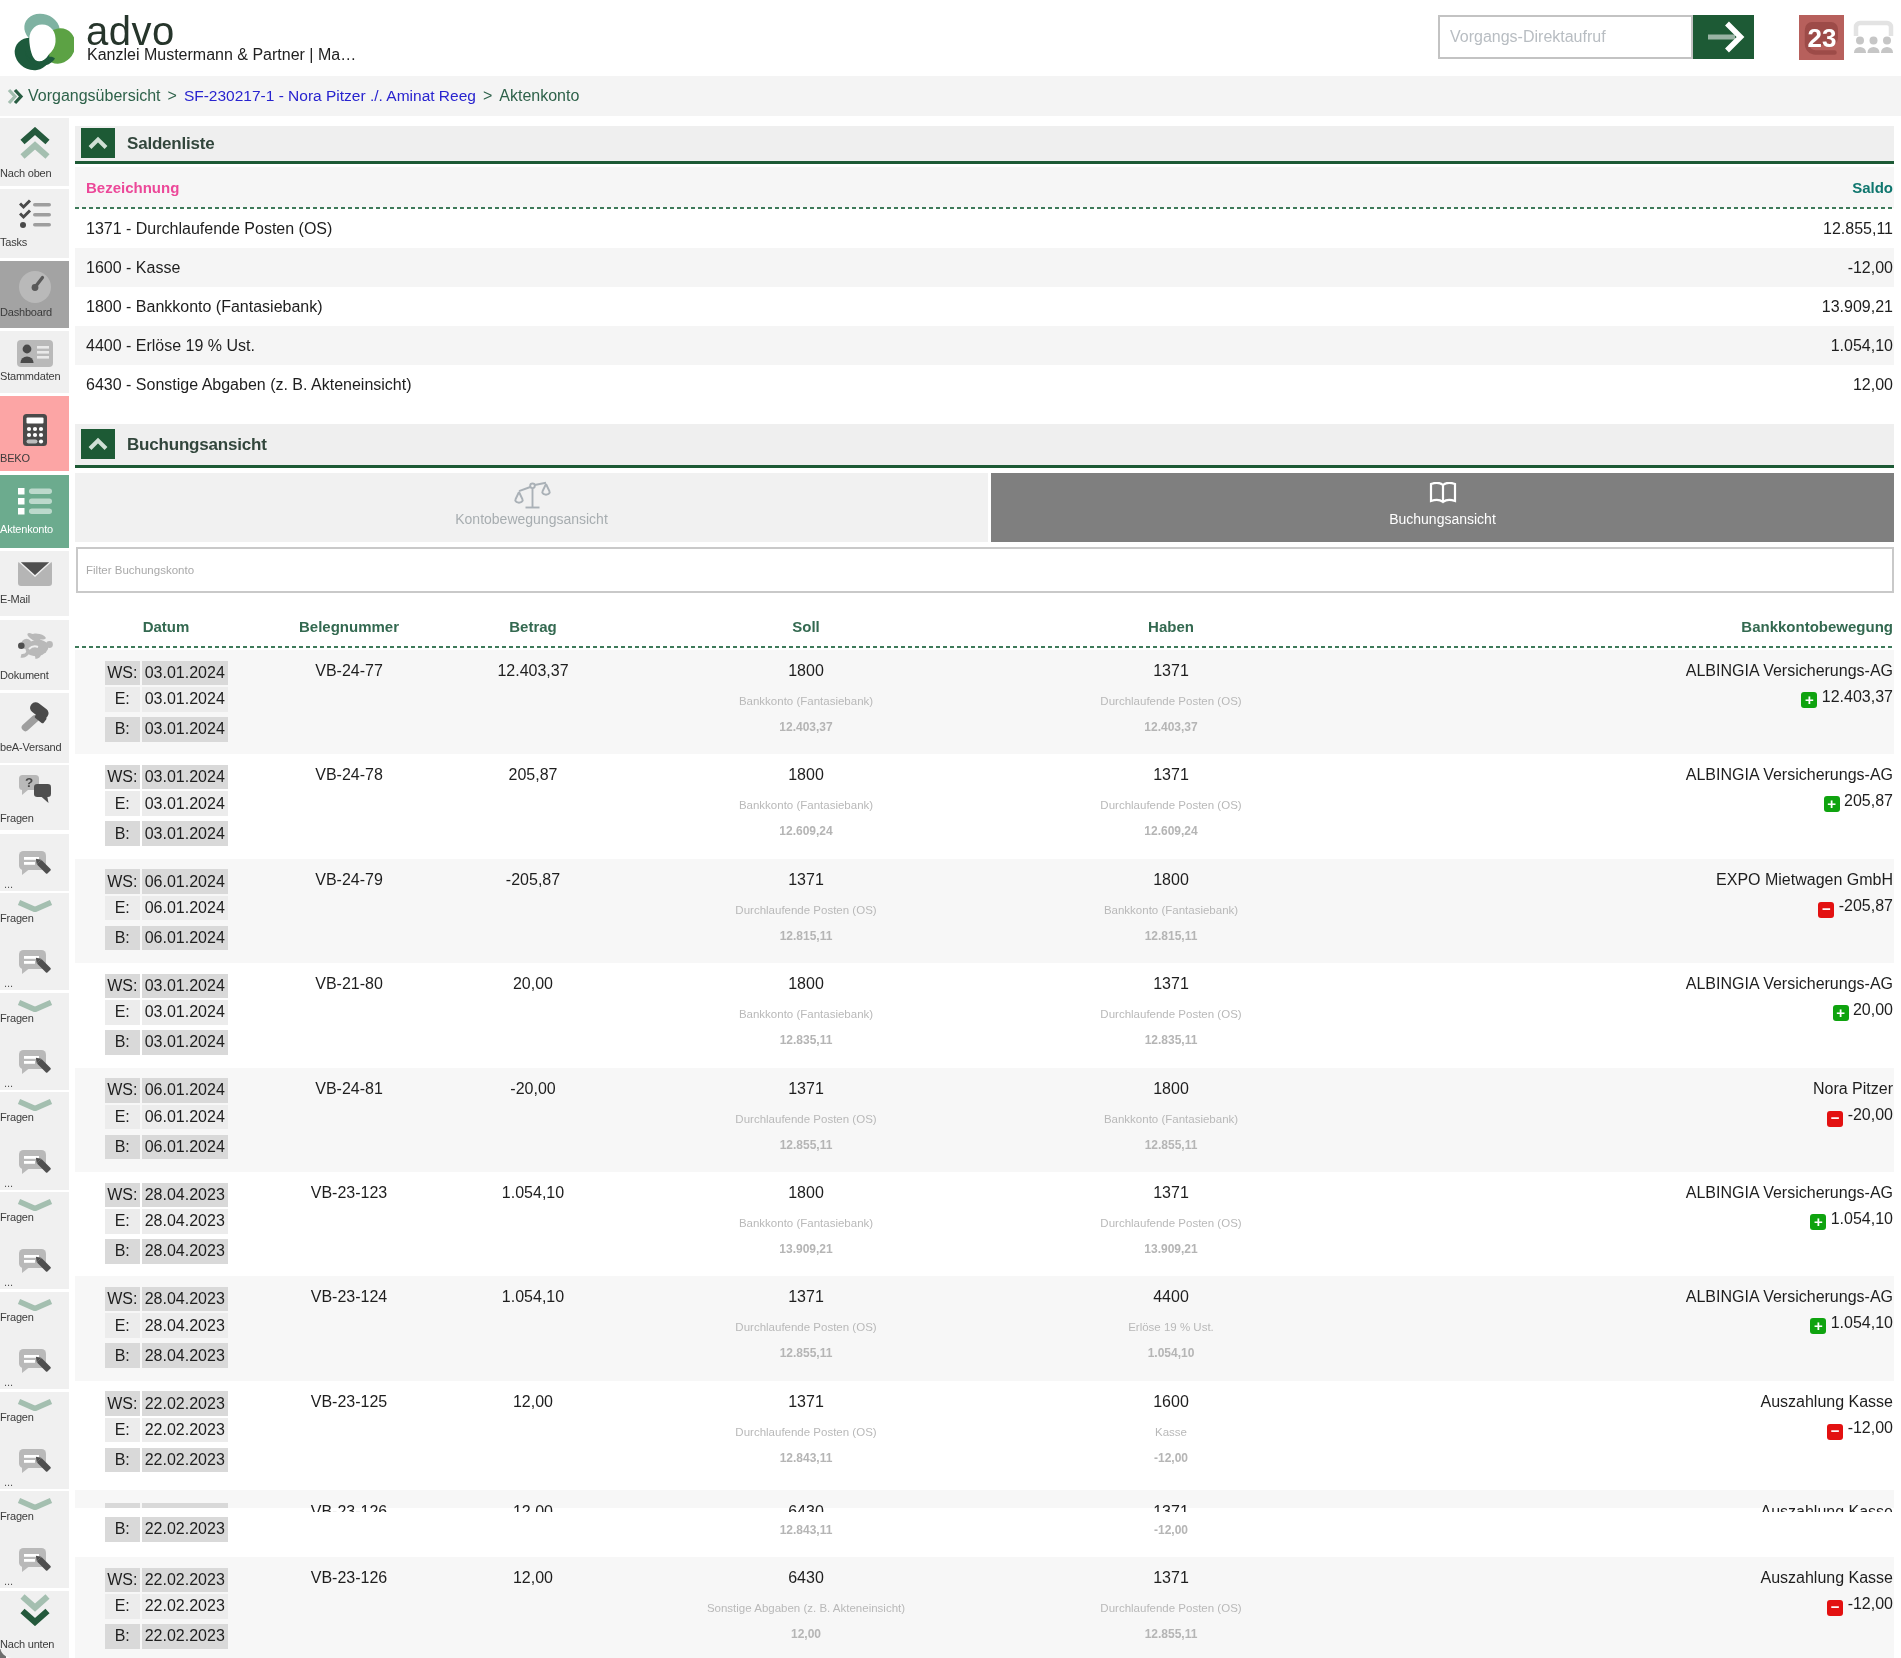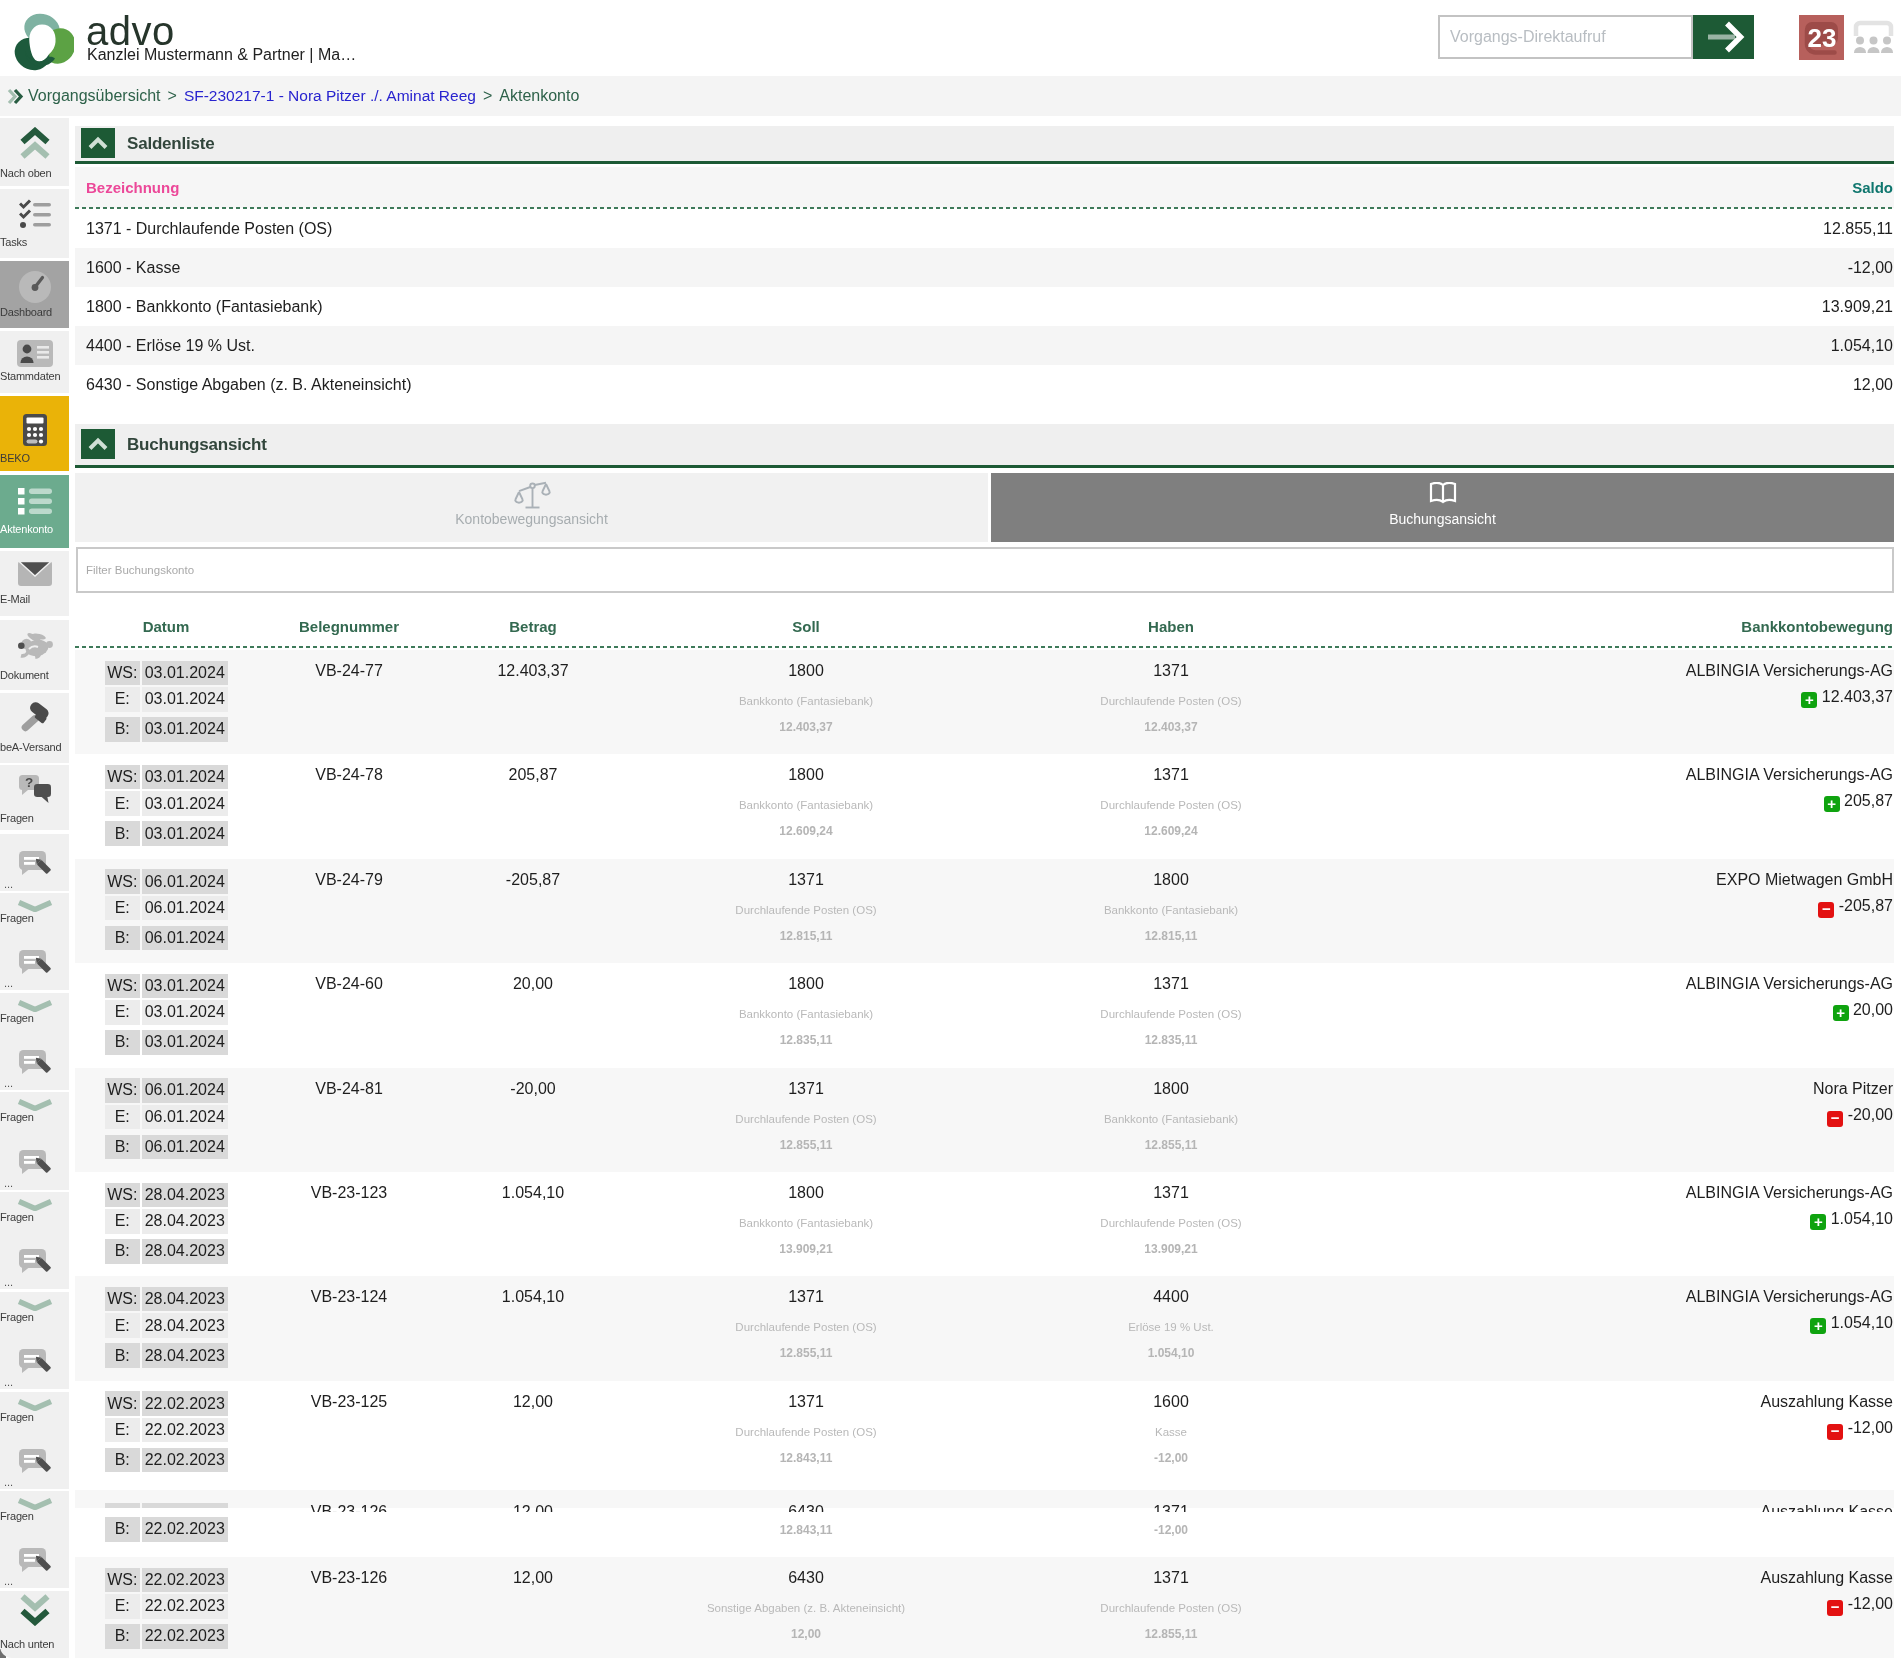--- a/index.html
+++ b/index.html
@@ -39,21 +39,21 @@
       <div style="position:absolute;top:9px;left:0;width:69px;text-align:center;line-height:0"><svg width="36" height="27" viewBox="0 0 36 27">
           <rect x="0" y="0" width="36" height="27" rx="4" fill="#b9b9b9"></rect>
           <circle cx="10" cy="9" r="4.4" fill="#4a4a4a"></circle>
           <path d="M3.5 22.5 a6.5 6 0 0 1 13 0 v0.5 h-13 z" fill="#4a4a4a"></path>
           <rect x="20" y="6" width="12" height="2.6" fill="#e9e9e9"></rect>
           <rect x="20" y="11" width="12" height="2.6" fill="#e9e9e9"></rect>
           <rect x="20" y="16" width="12" height="2.6" fill="#e9e9e9"></rect>
         </svg></div>
       <div class="lbl" style="top:39px;color:#3b3b3b">Stammdaten</div>
     </div>
-<div class="sb" style="top:396px;height:75px;background:#eab308">
+<div class="sb" style="top:396px;height:75px;background:#fca5a5">
       <div style="position:absolute;top:18px;left:0;width:69px;text-align:center;line-height:0"><svg width="24" height="32" viewBox="0 0 24 32">
           <rect x="0" y="0" width="24" height="32" rx="3.5" fill="#4a4a4a"></rect>
           <rect x="3.5" y="3.5" width="17" height="6" rx="1" fill="#fff"></rect>
           <circle cx="6" cy="15" r="2.1" fill="#fff"></circle>
           <circle cx="12" cy="15" r="2.1" fill="#fff"></circle>
           <circle cx="18" cy="15" r="2.1" fill="#fff"></circle>
           <circle cx="6" cy="21" r="2.1" fill="#fff"></circle>
           <circle cx="12" cy="21" r="2.1" fill="#fff"></circle>
           <circle cx="18" cy="21" r="2.1" fill="#fff"></circle>
           <rect x="3.5" y="25.5" width="11" height="4" rx="2" fill="#bdbdbd"></rect>
@@ -441,21 +441,21 @@
       <div class="abs" style="right:1px;top:12px;font-size:16px;color:#1e1e1e">EXPO Mietwagen GmbH</div>
       <div class="abs" style="right:1px;top:38px;font-size:16px;color:#1e1e1e"><span style="display:inline-block;width:16px;height:16px;background:#e31111;border-radius:3px;color:#fff;font-size:15px;font-weight:bold;line-height:13px;text-align:center;vertical-align:-3px">−</span>&nbsp;-205,87</div>
     </div>
 <div class="bb" style="top:963.2px;height:104.4px;background:#fff">
       <div class="abs" style="left:29.5px;top:10.5px;width:35.5px;height:24.5px;background:#d9d9d9;display:flex;align-items:center;justify-content:center;font-size:16px;color:#1e1e1e">WS:</div>
       <div class="abs" style="left:66.5px;top:10.5px;width:86.5px;height:24.5px;background:#d9d9d9;display:flex;align-items:center;justify-content:center;font-size:16px;color:#1e1e1e">03.01.2024</div>
       <div class="abs" style="left:29.5px;top:37px;width:35.5px;height:24.5px;background:#ececec;display:flex;align-items:center;justify-content:center;font-size:16px;color:#1e1e1e">E:</div>
       <div class="abs" style="left:66.5px;top:37px;width:86.5px;height:24.5px;background:#ececec;display:flex;align-items:center;justify-content:center;font-size:16px;color:#1e1e1e">03.01.2024</div>
       <div class="abs" style="left:29.5px;top:67px;width:35.5px;height:24.5px;background:#d9d9d9;display:flex;align-items:center;justify-content:center;font-size:16px;color:#1e1e1e">B:</div>
       <div class="abs" style="left:66.5px;top:67px;width:86.5px;height:24.5px;background:#d9d9d9;display:flex;align-items:center;justify-content:center;font-size:16px;color:#1e1e1e">03.01.2024</div>
-      <div class="abs" style="left:189px;top:12px;width:170px;text-align:center;font-size:16px;color:#1e1e1e">VB-24-60</div>
+      <div class="abs" style="left:189px;top:12px;width:170px;text-align:center;font-size:16px;color:#1e1e1e">VB-21-80</div>
       <div class="abs" style="left:373px;top:12px;width:170px;text-align:center;font-size:16px;color:#1e1e1e">20,00</div>
       <div class="abs" style="left:565px;top:12px;width:332px;text-align:center;font-size:16px;color:#1e1e1e">1800</div>
       <div class="abs" style="left:565px;top:45px;width:332px;text-align:center;font-size:11.5px;color:#b9b9b9">Bankkonto (Fantasiebank)</div>
       <div class="abs" style="left:565px;top:70px;width:332px;text-align:center;font-size:12px;font-weight:bold;color:#b5b5b5">12.835,11</div>
       <div class="abs" style="left:930px;top:12px;width:332px;text-align:center;font-size:16px;color:#1e1e1e">1371</div>
       <div class="abs" style="left:930px;top:45px;width:332px;text-align:center;font-size:11.5px;color:#b9b9b9">Durchlaufende Posten (OS)</div>
       <div class="abs" style="left:930px;top:70px;width:332px;text-align:center;font-size:12px;font-weight:bold;color:#b5b5b5">12.835,11</div>
       <div class="abs" style="right:1px;top:12px;font-size:16px;color:#1e1e1e">ALBINGIA Versicherungs-AG</div>
       <div class="abs" style="right:1px;top:38px;font-size:16px;color:#1e1e1e"><span style="display:inline-block;width:16px;height:16px;background:#0fa30f;border-radius:3px;color:#fff;font-size:15px;font-weight:bold;line-height:15px;text-align:center;vertical-align:-3px">+</span>&nbsp;20,00</div>
     </div>

